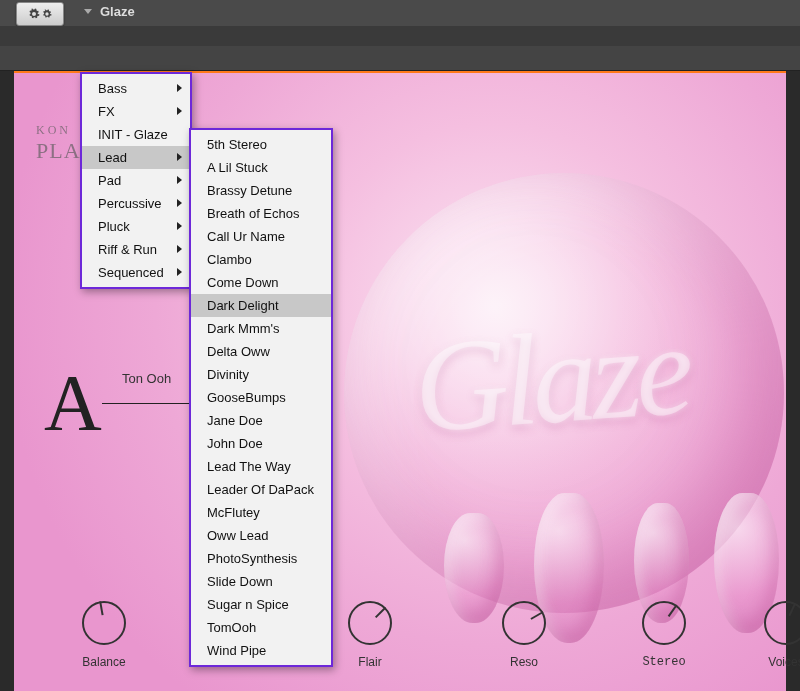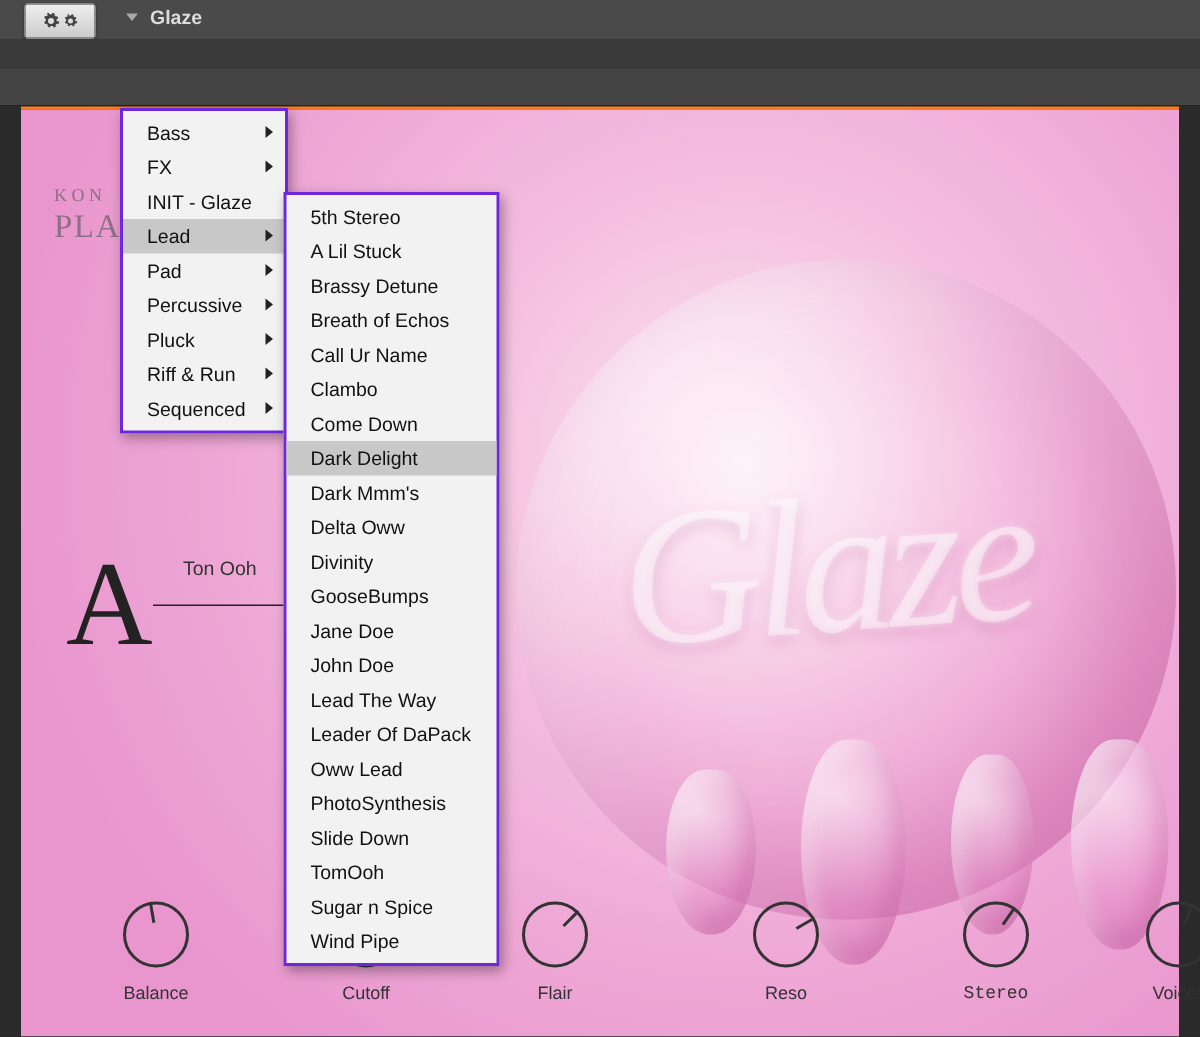--- a/index.html
+++ b/index.html
@@ -156,21 +156,22 @@
       <div class="item">Come Down</div>
       <div class="item hl">Dark Delight</div>
       <div class="item">Dark Mmm's</div>
       <div class="item">Delta Oww</div>
       <div class="item">Divinity</div>
       <div class="item">GooseBumps</div>
       <div class="item">Jane Doe</div>
       <div class="item">John Doe</div>
       <div class="item">Lead The Way</div>
       <div class="item">Leader Of DaPack</div>
+      <div class="item">McFlutey</div>
       <div class="item">Oww Lead</div>
       <div class="item">PhotoSynthesis</div>
       <div class="item">Slide Down</div>
+      <div class="item">Sugar n Spice</div>
       <div class="item">TomOoh</div>
-      <div class="item">Sugar n Spice</div>
       <div class="item">Wind Pipe</div>
     </div>
 
 </div>
 
 </body></html>

